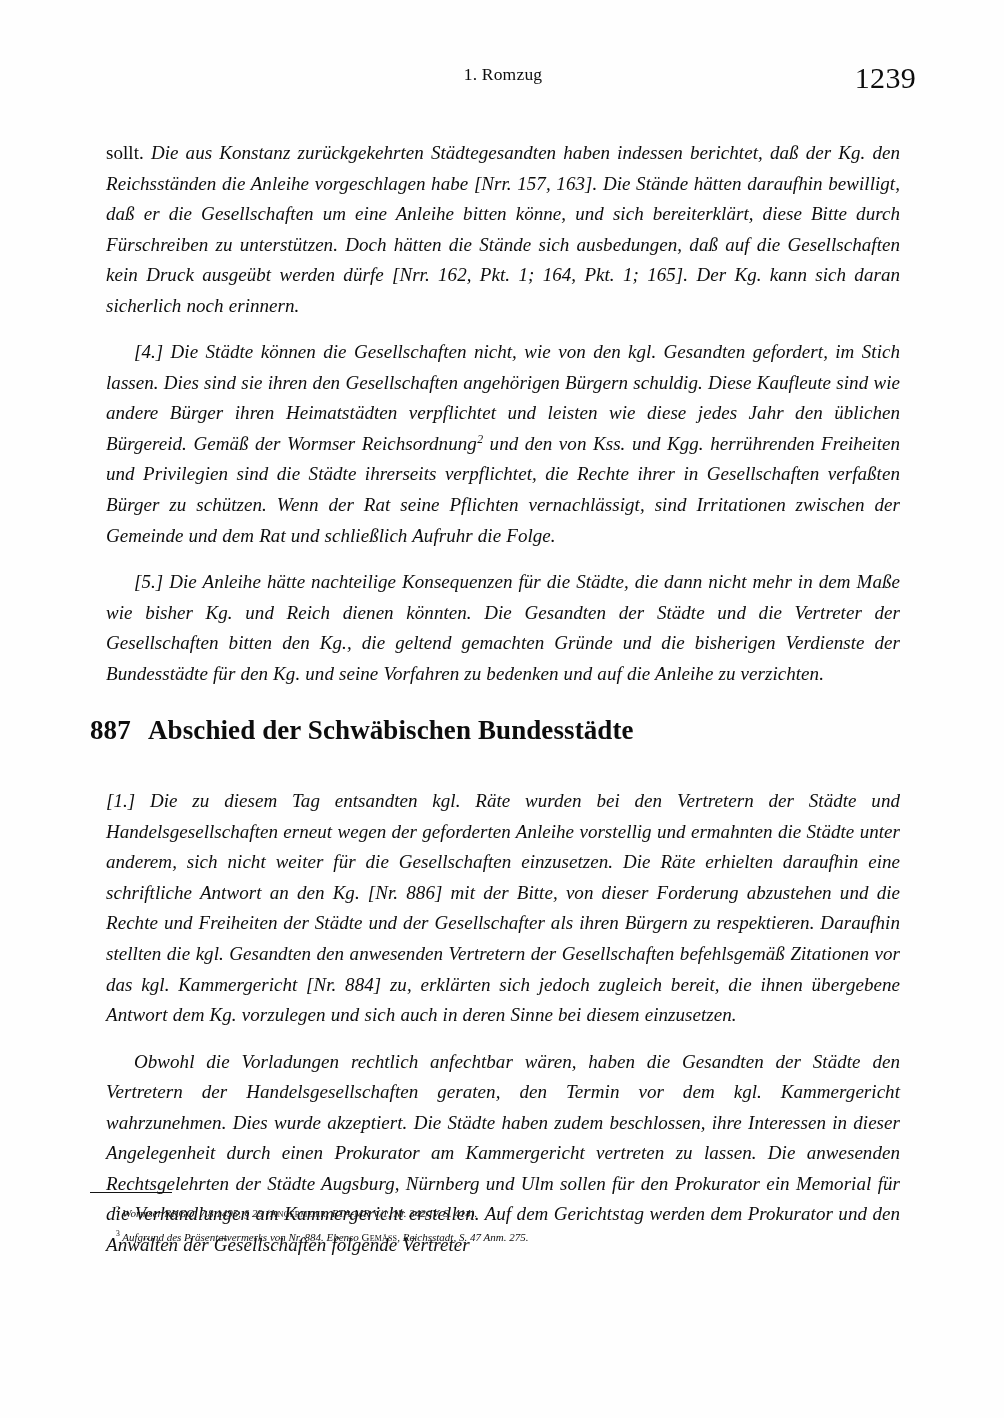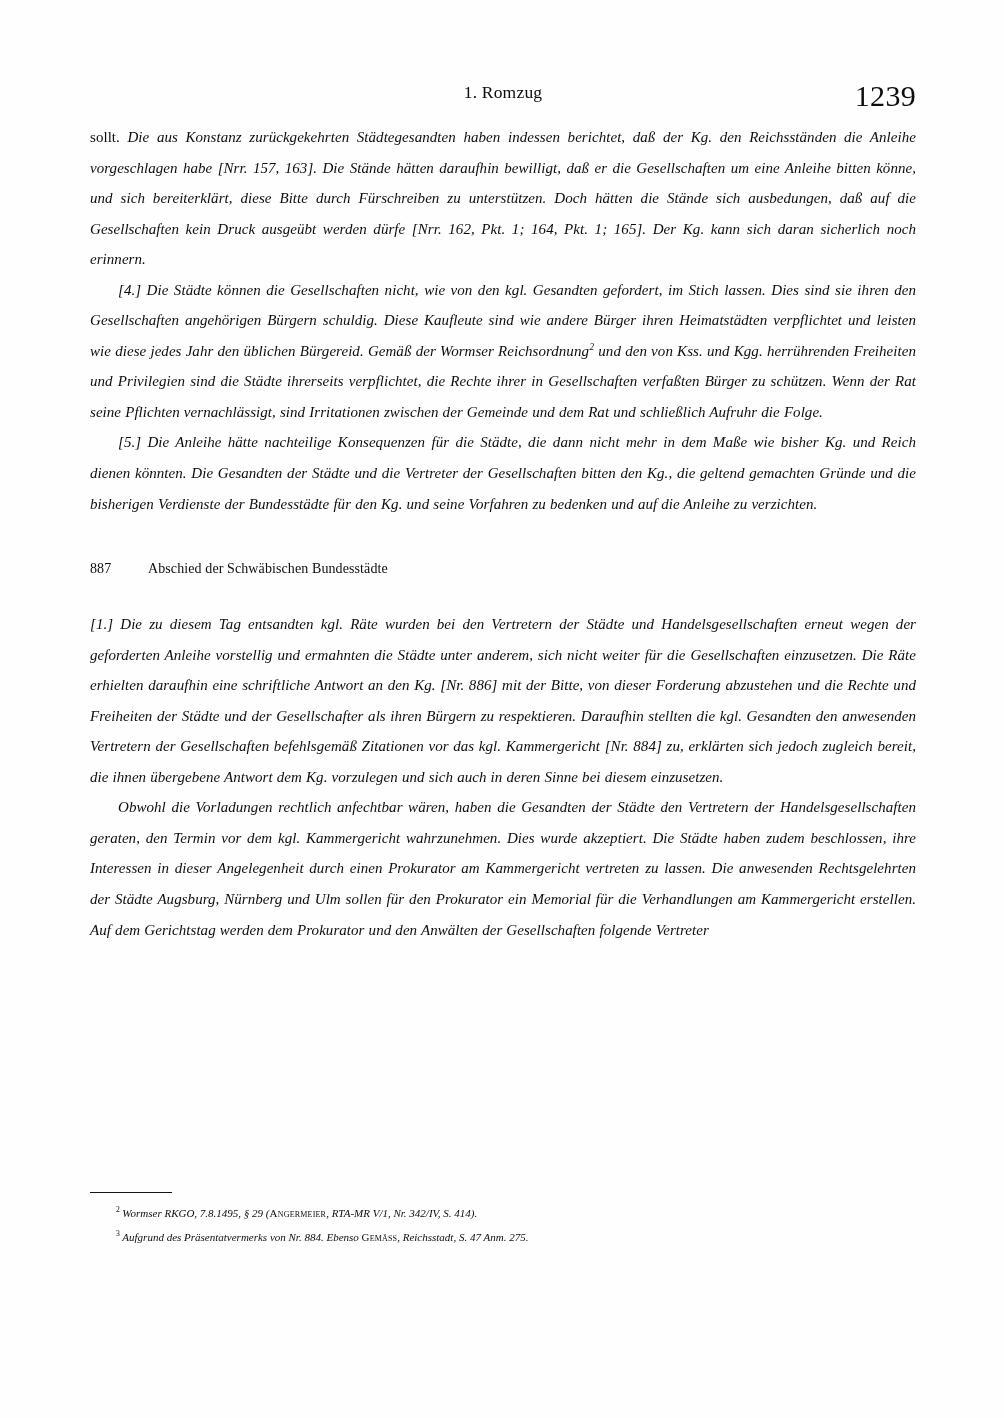--- a/index.html
+++ b/index.html
@@ -20,21 +20,21 @@
     left: 0;
     top: 0;
     width: 1004px;
     height: 1418px;
     background: #fefefe;
   }
   
   .running-head {
     position: absolute;
     left: 90px;
-    top: 82px;
+    top: 64px;
     width: 826px;
     height: 26px;
   }
   .running-head .rh-title {
     position: absolute;
     left: 0;
     top: 0;
     width: 826px;
     text-align: center;
     font-size: 17.5px;
@@ -48,23 +48,23 @@
     letter-spacing: 0.3px;
   }
   
   .content {
     position: absolute;
     left: 90px;
     top: 122px;
     width: 826px;
   }
   p.body {
-    margin: 0;
+    margin: 16px;
     font-style: italic;
-    font-size: 15px;
+    font-size: 19px;
     line-height: 30.55px;
     text-align: justify;
     text-justify: inter-word;
     letter-spacing: 0.05px;
     word-spacing: 0.3px;
   }
   p.body.indent {
     text-indent: 28px;
   }
   p.body .roman {
@@ -83,23 +83,23 @@
     margin-left: 58px;
     font-style: italic;
     font-size: 18.1px;
     line-height: 26px;
   }
   .citation div {
     white-space: nowrap;
   }
   
   .section-heading {
-    margin-top: 36px;
-    font-weight: normal;
-    font-size: 14px;
+    margin-top: 27px;
+    font-weight: bold;
+    font-size: 27px;
     line-height: 28px;
     letter-spacing: 0.1px;
   }
   .section-heading .sh-num {
     display: inline-block;
     width: 58px;
   }
   .gap-after-heading { height: 26px; }
   
   .footnotes {

